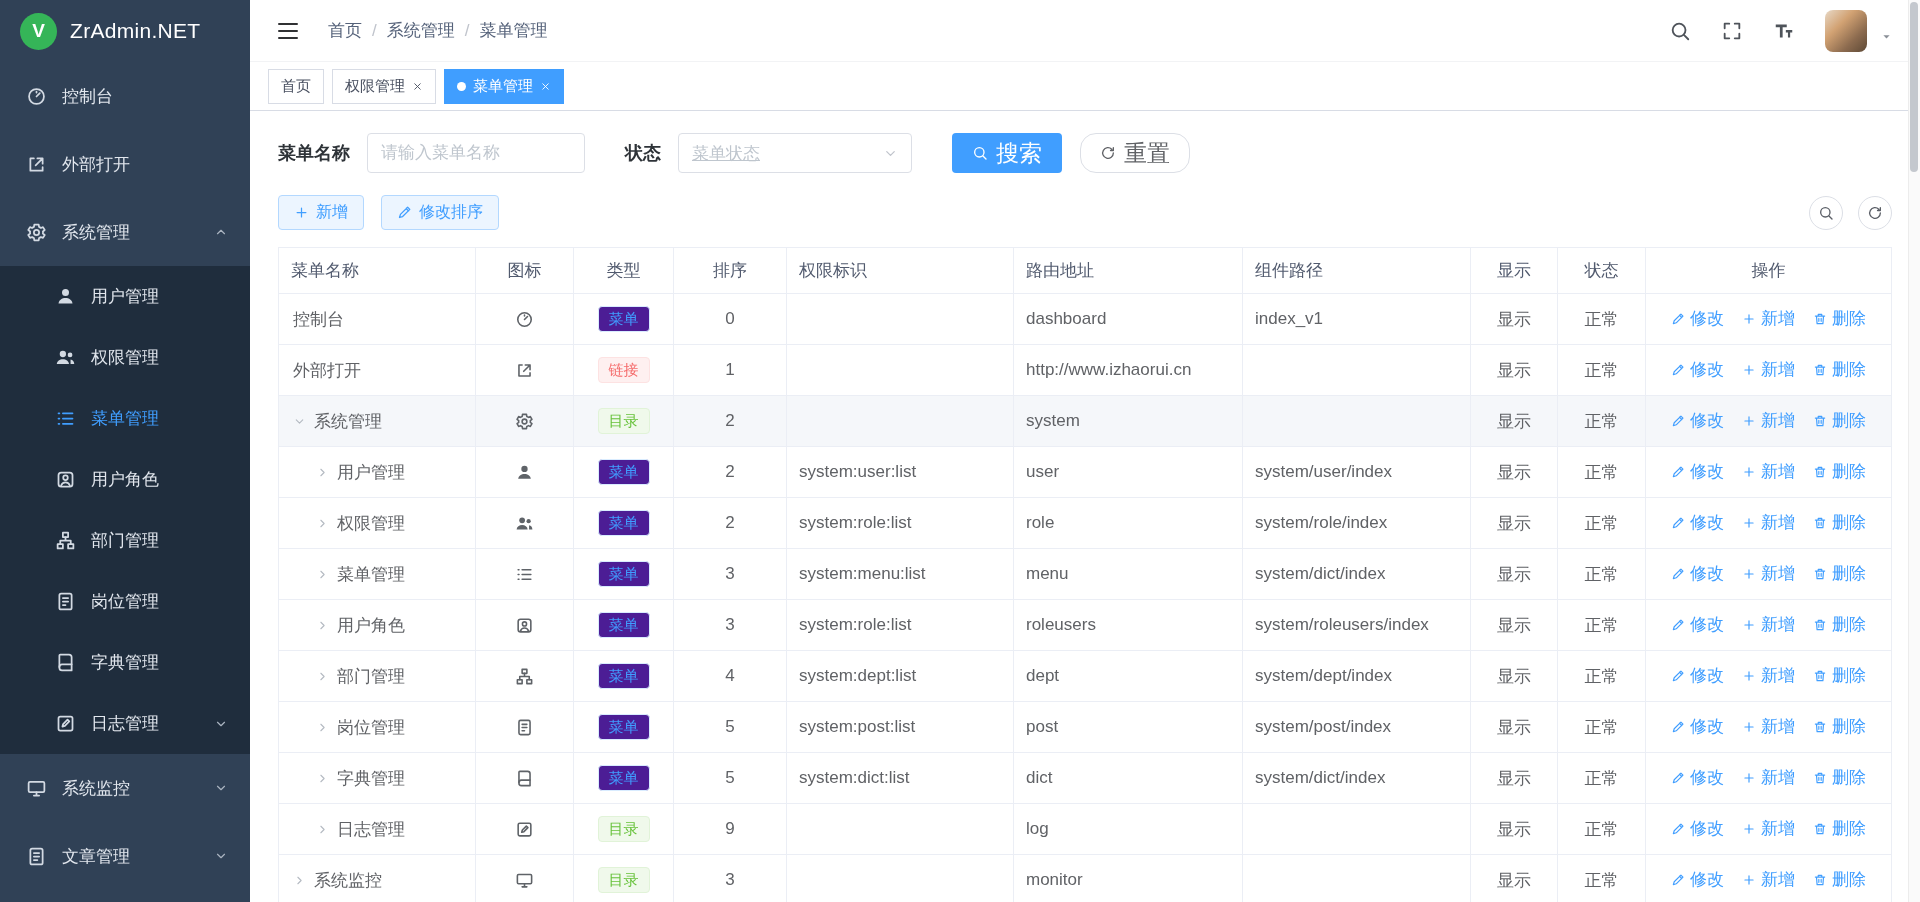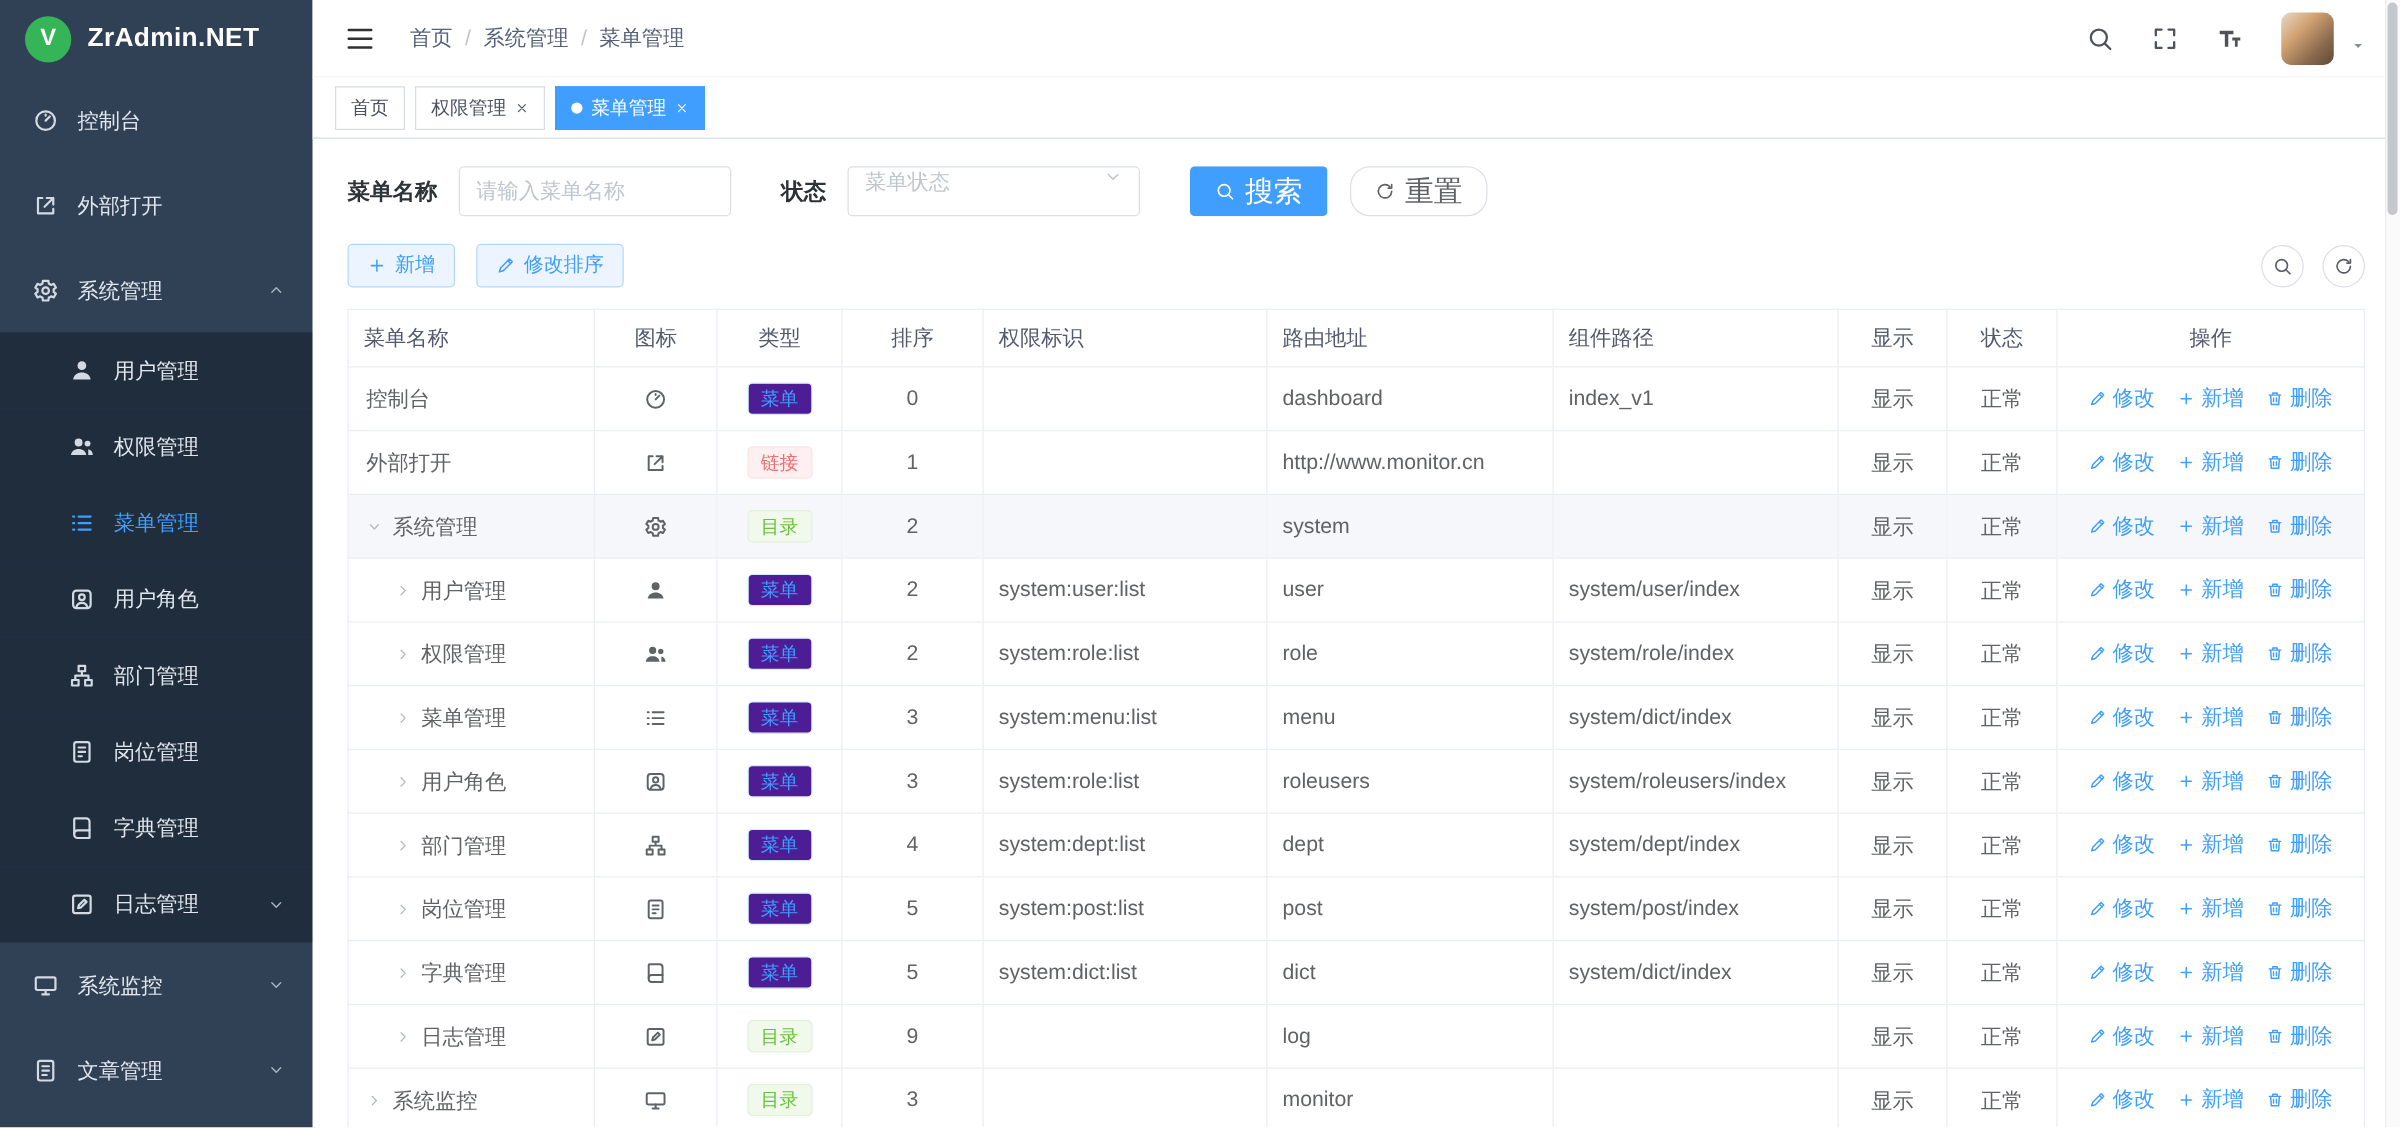--- a/index.html
+++ b/index.html
@@ -4,21 +4,21 @@
 <style>
   * { margin:0; padding:0; box-sizing:border-box; }
   html,body { width:1920px; height:902px; overflow:hidden; }
   body { font-family:"Liberation Sans","DejaVu Sans",sans-serif; background:#fff; color:#606266; }
   .app { display:flex; width:100%; height:100%; }
 
   
   .sidebar { width:250px; height:100%; background:#304156; flex:none; display:flex; flex-direction:column; overflow:hidden; }
   .logo { height:62px; flex:none; display:flex; align-items:center; padding-left:20px; gap:13px; }
   .logo-badge { width:37px; height:37px; border-radius:50%; background:#35b558; color:#fff; font-weight:bold; font-size:19px; display:flex; align-items:center; justify-content:center; flex:none; }
-  .logo-text { color:#fff; font-size:21px; font-weight:bold; letter-spacing:.3px; }
+  .logo-text { color:#fff; font-size:21px; font-weight:normal; letter-spacing:.3px; }
   .menu { flex:1; overflow:hidden; }
   .menu-item { height:68px; display:flex; align-items:center; padding:0 22px 0 26px; color:#e2e7ee; font-size:17px; cursor:pointer; }
   .menu-item.sub { height:61px; background:#1f2d3d; padding-left:55px; }
   .mi-icon { font-size:21px; margin-right:15px; color:#d3dae3; flex:none; }
   .mi-label { white-space:nowrap; }
   .mi-arrow { margin-left:auto; font-size:14px; color:#aab4c0; }
   .menu-item.active, .menu-item.active .mi-icon { color:#409eff; }
 
   
   .main { flex:1; display:flex; flex-direction:column; overflow:hidden; position:relative; }
@@ -40,21 +40,21 @@
   .tab-dot { width:9px; height:9px; border-radius:50%; background:#fff; }
   .tab-close { font-size:11px; display:inline-flex; }
 
   .content { flex:1; padding:22px 28px 0 28px; overflow:hidden; }
 
   .filter-row { display:flex; align-items:center; }
   .filter-label { font-size:18px; font-weight:bold; color:#2e3338; margin-right:17px; white-space:nowrap; }
   .filter-label.second { margin-left:40px; }
   .text-input { width:218px; height:40px; border:1px solid #dcdfe6; border-radius:4px; font-size:17px; padding:0 13px; color:#606266; outline:none; }
   .text-input::placeholder { color:#bfc6ce; }
-  .select-box { width:234px; height:40px; border:1px solid #dcdfe6; border-radius:4px; display:flex; justify-content:space-between; padding:0 13px; color:#bfc6ce; font-size:17px; cursor:pointer; background:#fff; }
+  .select-box { width:234px; height:40px; border:1px solid #dcdfe6; border-radius:4px; display:flex; align-items:center; justify-content:space-between; padding:0 13px; color:#bfc6ce; font-size:17px; cursor:pointer; background:#fff;text-decoration:underline; }
   .select-arrow { font-size:15px; color:#c0c4cc; }
   .btn { height:40px; border-radius:4px; font-size:23px; display:inline-flex; align-items:center; gap:8px; padding:0 19px; cursor:pointer; border:1px solid transparent; white-space:nowrap; }
   .btn .svg-icon { font-size:16px; }
   .btn-primary { background:#409eff; color:#fff; margin-left:40px; }
   .btn-default { background:#fff; color:#606266; border-color:#dcdfe6; margin-left:18px;border-radius:16px; }
 
   .toolbar { display:flex; align-items:center; margin-top:22px; }
   .btn-plain { height:35px; background:#ecf5ff; border:1px solid #b3d8ff; color:#409eff; font-size:16px; padding:0 15px; border-radius:4px; display:inline-flex; align-items:center; gap:7px; cursor:pointer; white-space:nowrap; }
   .btn-plain + .btn-plain { margin-left:17px; }
   .btn-plain .svg-icon { font-size:15px; }
@@ -440,21 +440,21 @@
                 </span>
               </td>
               <td class="cell-c"><span class="svg-icon row-icon">
                   <svg viewBox="0 0 24 24" fill="none" stroke="currentColor" stroke-width="2" stroke-linecap="round" stroke-linejoin="round">
                     <path d="M13 5h6v6M19 5l-8 8M9 5H5v14h14v-4"></path>
                   </svg>
                 </span></td>
               <td class="cell-c"><span class="tag tag-red">链接</span></td>
               <td class="cell-c">1</td>
               <td></td>
-              <td>http://www.monitor.cn</td>
+              <td>http://www.izhaorui.cn</td>
               <td></td>
               <td class="cell-c">显示</td>
               <td class="cell-c">正常</td>
               <td class="cell-c"><a class="op"><span class="svg-icon">
                     <svg viewBox="0 0 24 24" fill="none" stroke="currentColor" stroke-width="2" stroke-linecap="round" stroke-linejoin="round">
                       <path d="M14.5 5.5l4 4M4 20l1.5-5L17 3.5l3.5 3.5L9 18.5 4 20z"></path>
                     </svg>
                   </span>修改</a><a class="op"><span class="svg-icon">
                     <svg viewBox="0 0 24 24" fill="none" stroke="currentColor" stroke-width="2" stroke-linecap="round" stroke-linejoin="round">
                       <path d="M12 5v14M5 12h14"></path>

